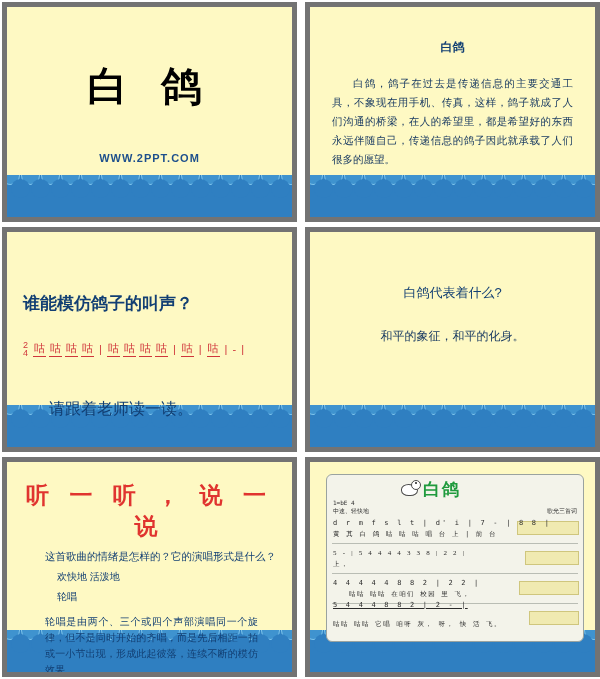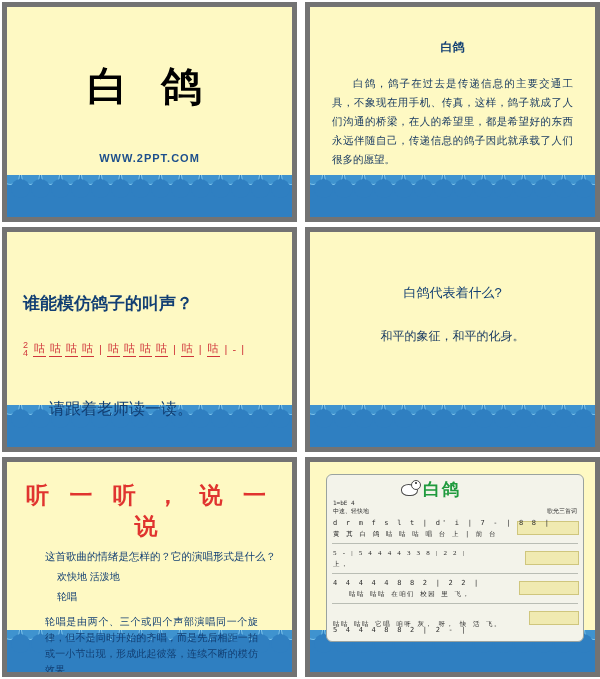--- a/index.html
+++ b/index.html
@@ -564,21 +564,21 @@
         <div class="sysrow" style="top:74px;font-family:Liberation Serif, serif;">5    -   |  5 4 4 4 4 3 3 8 | 2   2  |</div>
         <div class="sysrow lyric" style="top:85px;">上，</div>
         <div class="divider" style="top:98px;"></div>
 
         <div class="hl" style="top:106px; width:58px;"></div>
         <div class="sysrow" style="top:104px;">4 4 4 4 4 8 8 2 | 2 2 |</div>
         <div class="sysrow lyric" style="top:115px;margin-left:16px;">咕咕 咕咕 在咱们 校园 里 飞，</div>
         <div class="divider" style="top:128px;"></div>
 
         <div class="hl" style="top:136px; width:48px;"></div>
-        <div class="sysrow" style="top:151px;">5 4 4 4 8 8 2 | 2 - |</div>
+        <div class="sysrow" style="top:126px;text-decoration:underline;">5 4 4 4 8 8 2 | 2 - |</div>
         <div class="sysrow lyric" style="top:145px;">咕咕 咕咕 它唱 咱呀 灰， 呀，  快 活 飞。</div>
       </div>
     </div>
     <div class="wave">
       <div class="deepband"></div>
       <div class="scallops">
         <i></i>
           <i></i>
           <i></i>
           <i></i>

